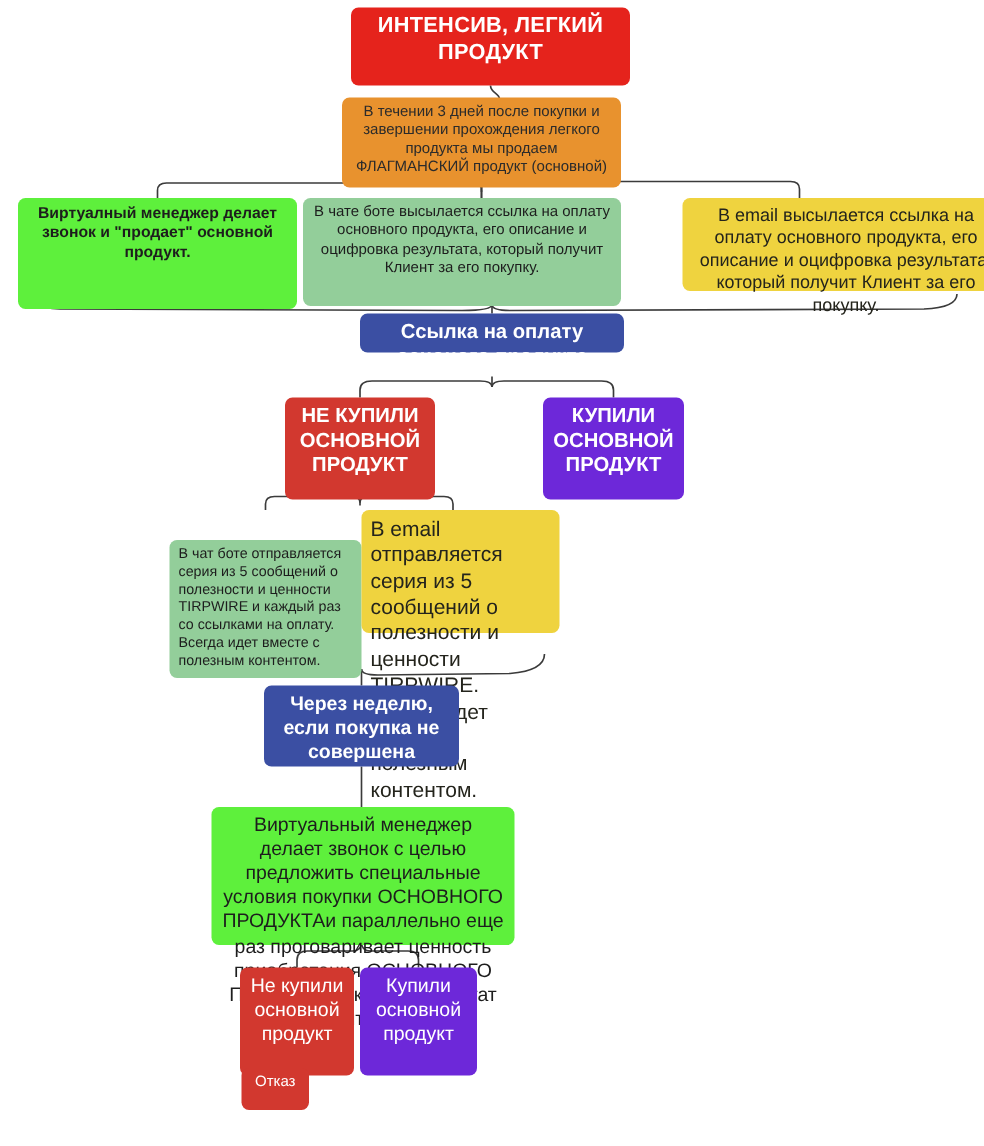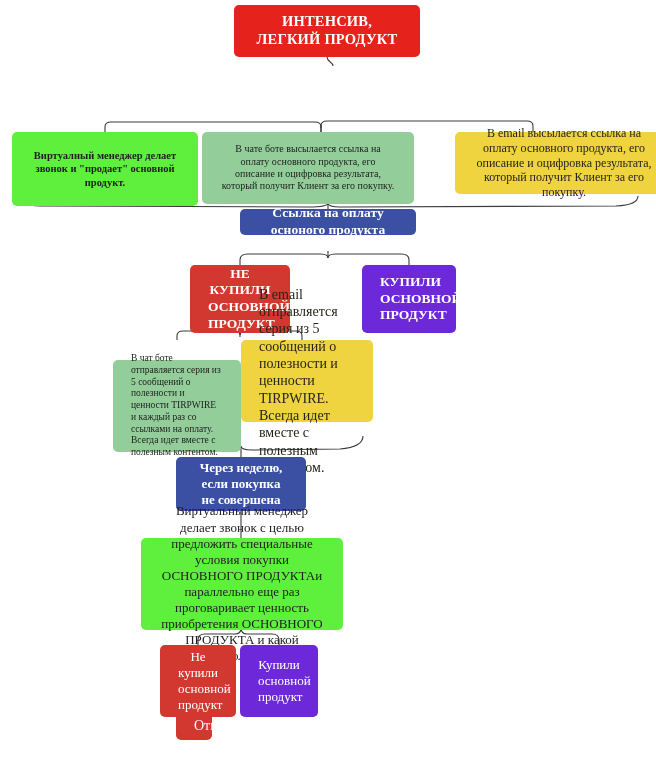--- a/index.html
+++ b/index.html
@@ -26,27 +26,26 @@
     width: 656px;
     height: 764px;
     pointer-events: none;
     z-index: 1;
   }
   .node {
     position: absolute;
     box-sizing: border-box;
     border-radius: 5px;
     display: flex;
-    align-items: center;
+    align-items: flex-start;
     justify-content: center;
     text-align: center;
     z-index: 2;
-    padding: 4px 18px;
+    padding: 4px 6px;
     line-height: 1.24;
-    font-family: Liberation Serif, serif;
   }
   .node span {
     display: block;
     width: 100%;
   }
 
   
   .c-red-bright   { background: #e5231c; color: #ffffff; }
   .c-orange       { background: #e8922e; color: #2b2b2b; }
   .c-green-bright { background: #5ef03c; color: #1d1d1d; }
@@ -73,22 +72,22 @@
                       font-size: 9.5px; text-align: left; justify-content: flex-start; }
   #n-email-series   { left: 241px; top: 340px; width: 132px; height: 82px;
                       font-size: 14px; text-align: left; justify-content: flex-start; }
   #n-week-later     { left: 176px; top: 457px; width: 130px; height: 54px;
                       font-size: 13px; font-weight: bold; }
   #n-vm-special     { left: 141px; top: 538px; width: 202px; height: 92px; font-size: 13px; }
   #n-nb2            { left: 160px; top: 645px; width: 76px; height: 72px;
                       font-size: 13px; }
   #n-b2             { left: 240px; top: 645px; width: 78px; height: 72px;
                       font-size: 13px; }
-  #n-refusal        { left: 176px; top: 712px; width: 26px; height: 28px;
-                      font-size: 14px; }
+  #n-refusal        { left: 161px; top: 712px; width: 45px; height: 28px;
+                      font-size: 10px; }
 
   #n-chat-series span, #n-email-series span { text-align: left; }
 </style>
 </head>
 <body>
 
 <div id="canvas">
 
   <svg id="edges" viewBox="0 0 656 764" xmlns="http://www.w3.org/2000/svg">
     <g fill="none" stroke="#3b3b3b" stroke-width="1.1">
@@ -120,20 +119,23 @@
       <path d="M279,645 L279,640 Q279,634 272,634 L247,634 Q241,634 241,628"></path>
 
       <path d="M198,717 L198,712"></path>
     </g>
   </svg>
 
   <div class="node c-red-bright" id="n-intensive">
     <span>ИНТЕНСИВ, ЛЕГКИЙ ПРОДУКТ</span>
   </div>
 
+  <div class="node c-orange" id="n-within3days">
+    <span>В течении 3 дней  после покупки и завершении прохождения легкого продукта мы продаем ФЛАГМАНСКИЙ продукт (основной)</span>
+  </div>
 
   <div class="node c-green-bright" id="n-vm-call">
     <span>Виртуалный менеджер делает звонок и "продает" основной продукт.</span>
   </div>
 
   <div class="node c-green-soft" id="n-chatbot-link">
     <span>В чате боте высылается ссылка на оплату основного продукта, его описание и оцифровка результата, который получит Клиент за его покупку.</span>
   </div>
 
   <div class="node c-yellow" id="n-email-link">

